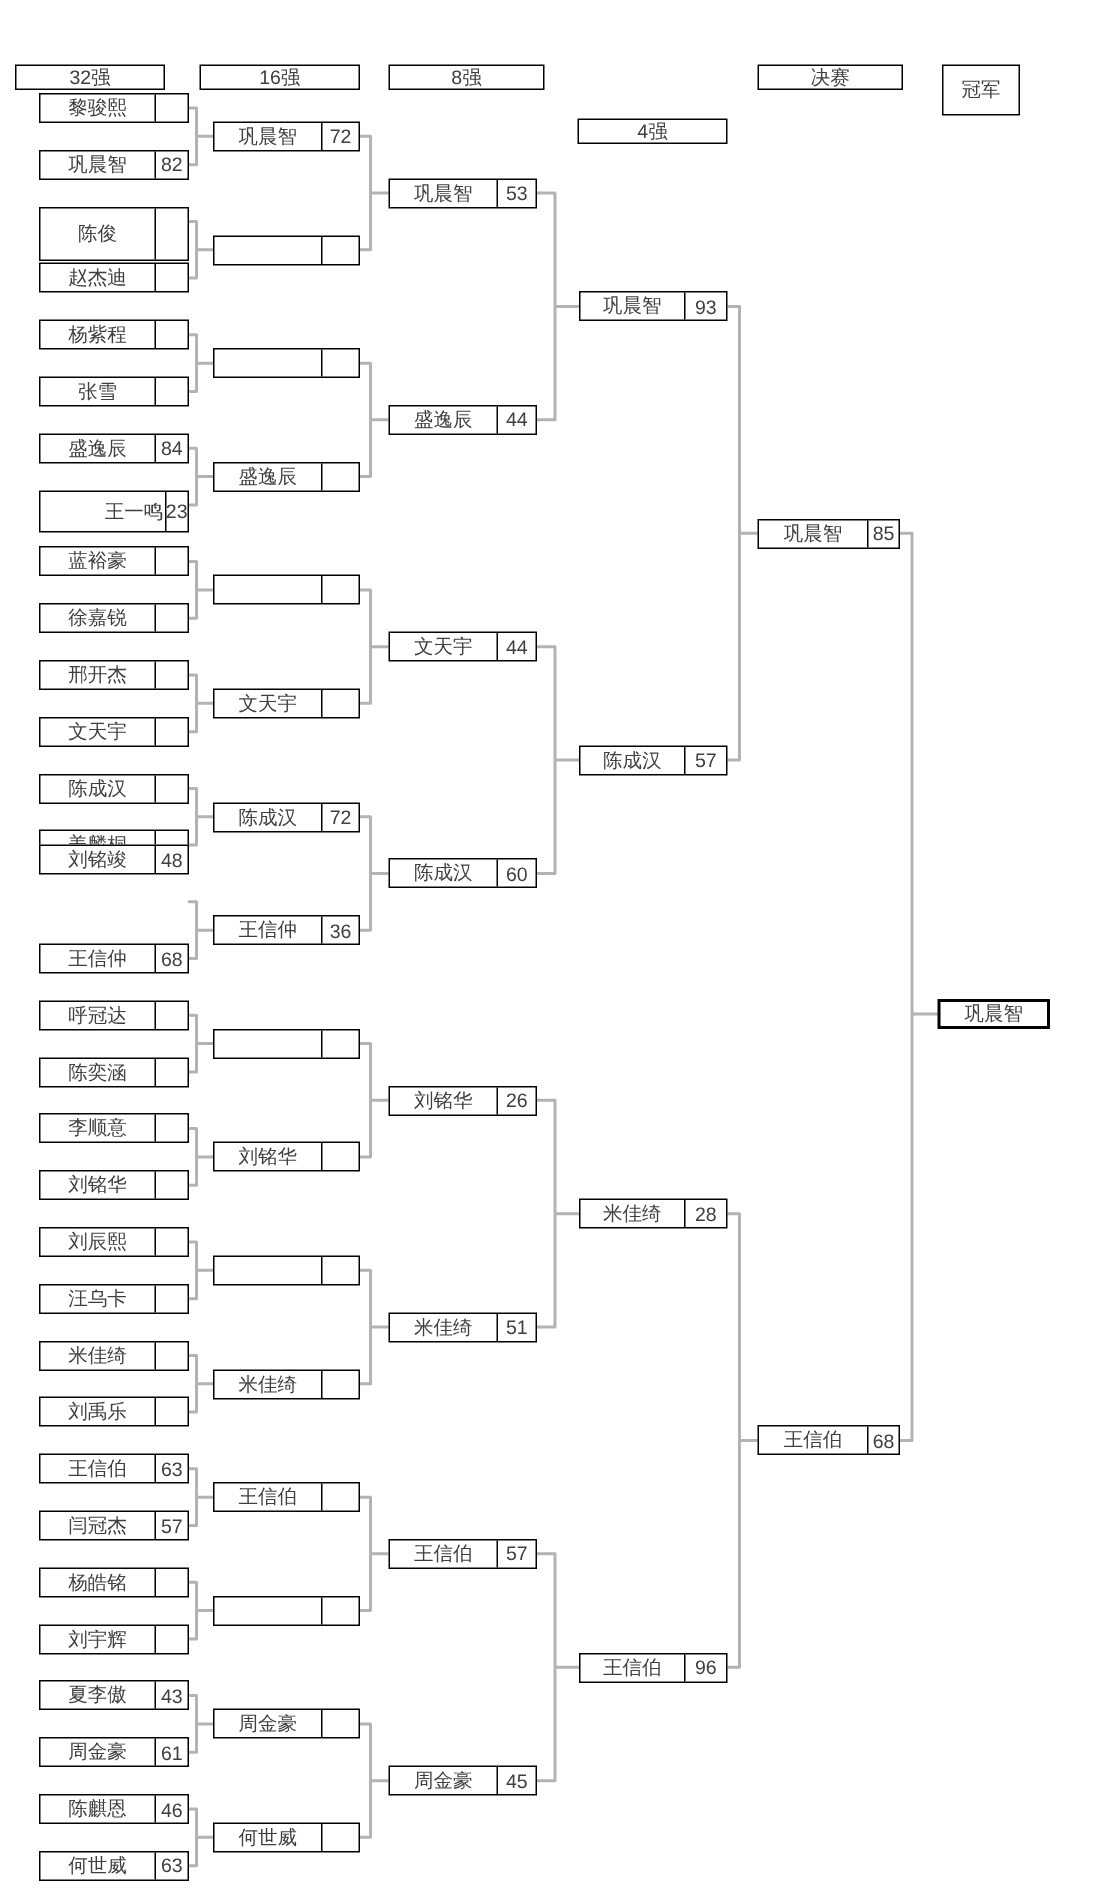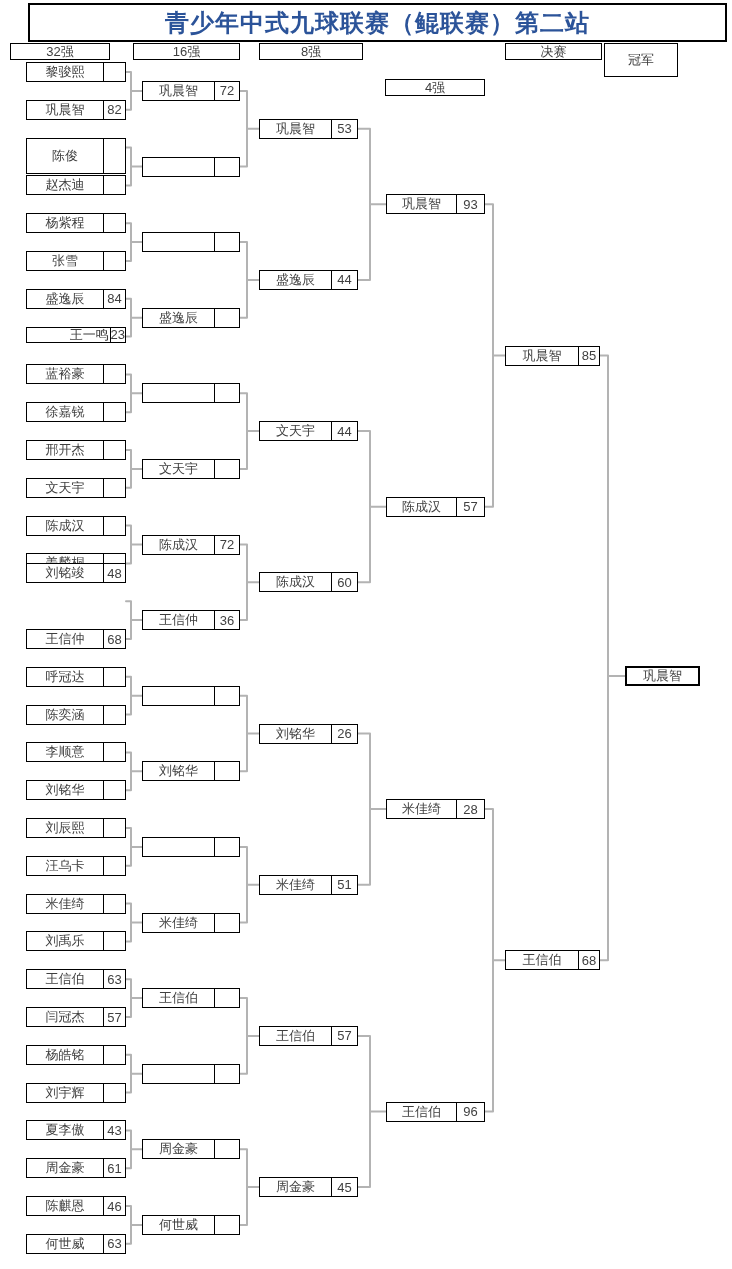--- a/index.html
+++ b/index.html
@@ -33,30 +33,27 @@
   .champ{border-width:2px;}
   .champ .nm{width:100%;}
 </style>
 </head>
 <body>
 
 <div id="stage">
   <svg id="connectors" width="732" height="1269" viewBox="0 0 732 1269">
       <path d="M 126 72 H 131 V 109.8 H 126 M 131 90.9 H 142 M 126 147.6 H 131 V 185.39999999999998 H 126 M 131 166.5 H 142 M 126 223.2 H 131 V 261 H 126 M 131 242.1 H 142 M 126 298.79999999999995 H 131 V 336.59999999999997 H 126 M 131 317.69999999999993 H 142 M 126 374.4 H 131 V 412.2 H 126 M 131 393.29999999999995 H 142 M 126 450 H 131 V 487.79999999999995 H 126 M 131 468.9 H 142 M 126 525.5999999999999 H 131 V 563.4 H 126 M 131 544.5 H 142 M 126 601.1999999999999 H 131 V 639 H 126 M 131 620.0999999999999 H 142 M 126 676.8 H 131 V 714.5999999999999 H 126 M 131 695.6999999999999 H 142 M 126 752.4 H 131 V 790.1999999999999 H 126 M 131 771.3 H 142 M 126 828 H 131 V 865.8 H 126 M 131 846.9 H 142 M 126 903.5999999999999 H 131 V 941.4 H 126 M 131 922.5 H 142 M 126 979.1999999999999 H 131 V 1016.9999999999999 H 126 M 131 998.0999999999999 H 142 M 126 1054.8 H 131 V 1092.6 H 126 M 131 1073.6999999999998 H 142 M 126 1130.3999999999999 H 131 V 1168.1999999999998 H 126 M 131 1149.2999999999997 H 142 M 126 1206 H 131 V 1243.8 H 126 M 131 1224.9 H 142 M 240 90.9 H 247 V 166.5 H 240 M 247 128.7 H 259 M 240 242.1 H 247 V 317.69999999999993 H 240 M 247 279.9 H 259 M 240 393.29999999999995 H 247 V 468.9 H 240 M 247 431.09999999999997 H 259 M 240 544.5 H 247 V 620.0999999999999 H 240 M 247 582.3 H 259 M 240 695.6999999999999 H 247 V 771.3 H 240 M 247 733.5 H 259 M 240 846.9 H 247 V 922.5 H 240 M 247 884.7 H 259 M 240 998.0999999999999 H 247 V 1073.6999999999998 H 240 M 247 1035.8999999999999 H 259 M 240 1149.2999999999997 H 247 V 1224.9 H 240 M 247 1187.1 H 259 M 358 128.7 H 370 V 279.9 H 358 M 370 204.29999999999998 H 386 M 358 431.09999999999997 H 370 V 582.3 H 358 M 370 506.69999999999993 H 386 M 358 733.5 H 370 V 884.7 H 358 M 370 809.1 H 386 M 358 1035.8999999999999 H 370 V 1187.1 H 358 M 370 1111.5 H 386 M 485 204.29999999999998 H 493 V 506.69999999999993 H 485 M 493 355.49999999999994 H 505 M 485 809.1 H 493 V 1111.5 H 485 M 493 960.3 H 505 M 600 355.49999999999994 H 608 V 960.3 H 600 M 608 676 H 625" fill="none" stroke="#b3b3b3" stroke-width="2" stroke-linejoin="round" stroke-linecap="round"></path>
     </svg>
-  <div class="title-box">
-    <span class="title-text">青少年中式九球联赛（鲲联赛）第二站</span>
-  </div>
   <div id="headers">
       <div class="hdr" style="left: 10px; top: 43px; width: 100px; height: 17px;">32强</div>
       <div class="hdr" style="left: 133px; top: 43px; width: 107px; height: 17px;">16强</div>
       <div class="hdr" style="left: 259px; top: 43px; width: 104px; height: 17px;">8强</div>
       <div class="hdr" style="left: 385px; top: 43px; width: 100px; height: 17px; margin-top: 36px;">4强</div>
       <div class="hdr" style="left: 505px; top: 43px; width: 97px; height: 17px;">决赛</div>
-      <div class="hdr" style="left: 604px; top: 43px; width: 74px; height: 34px;">冠军</div>
+      <div class="hdr" style="left: 628px; top: 43px; width: 52px; height: 34px;">冠军</div>
     </div>
   <div id="boxes">
       <div class="mbox" style="left: 26px; top: 62px; width: 100px; height: 20px; font-family: Liberation Serif, serif;">
         <span class="nm" style="width: 76px;">黎骏熙</span>
         <span class="sc"></span>
       </div>
       <div class="mbox" style="left: 26px; top: 99.8px; width: 100px; height: 20px;">
         <span class="nm" style="width: 76px;">巩晨智</span>
         <span class="sc">82</span>
       </div>
@@ -73,21 +70,21 @@
         <span class="sc"></span>
       </div>
       <div class="mbox" style="left: 26px; top: 251px; width: 100px; height: 20px;">
         <span class="nm" style="width: 76px;">张雪</span>
         <span class="sc"></span>
       </div>
       <div class="mbox" style="left: 26px; top: 288.8px; width: 100px; height: 20px;">
         <span class="nm" style="width: 76px;">盛逸辰</span>
         <span class="sc">84</span>
       </div>
-      <div class="mbox" style="left: 26px; top: 326.6px; width: 100px; height: 16px; padding-left: 42px;">
+      <div class="mbox" style="left: 26px; top: 326.6px; width: 100px; height: 28px; padding-left: 42px;">
         <span class="nm" style="width: 76px;">王一鸣</span>
         <span class="sc">23</span>
       </div>
       <div class="mbox" style="left: 26px; top: 364.4px; width: 100px; height: 20px;">
         <span class="nm" style="width: 76px;">蓝裕豪</span>
         <span class="sc"></span>
       </div>
       <div class="mbox" style="left: 26px; top: 402.2px; width: 100px; height: 20px;">
         <span class="nm" style="width: 76px;">徐嘉锐</span>
         <span class="sc"></span>

